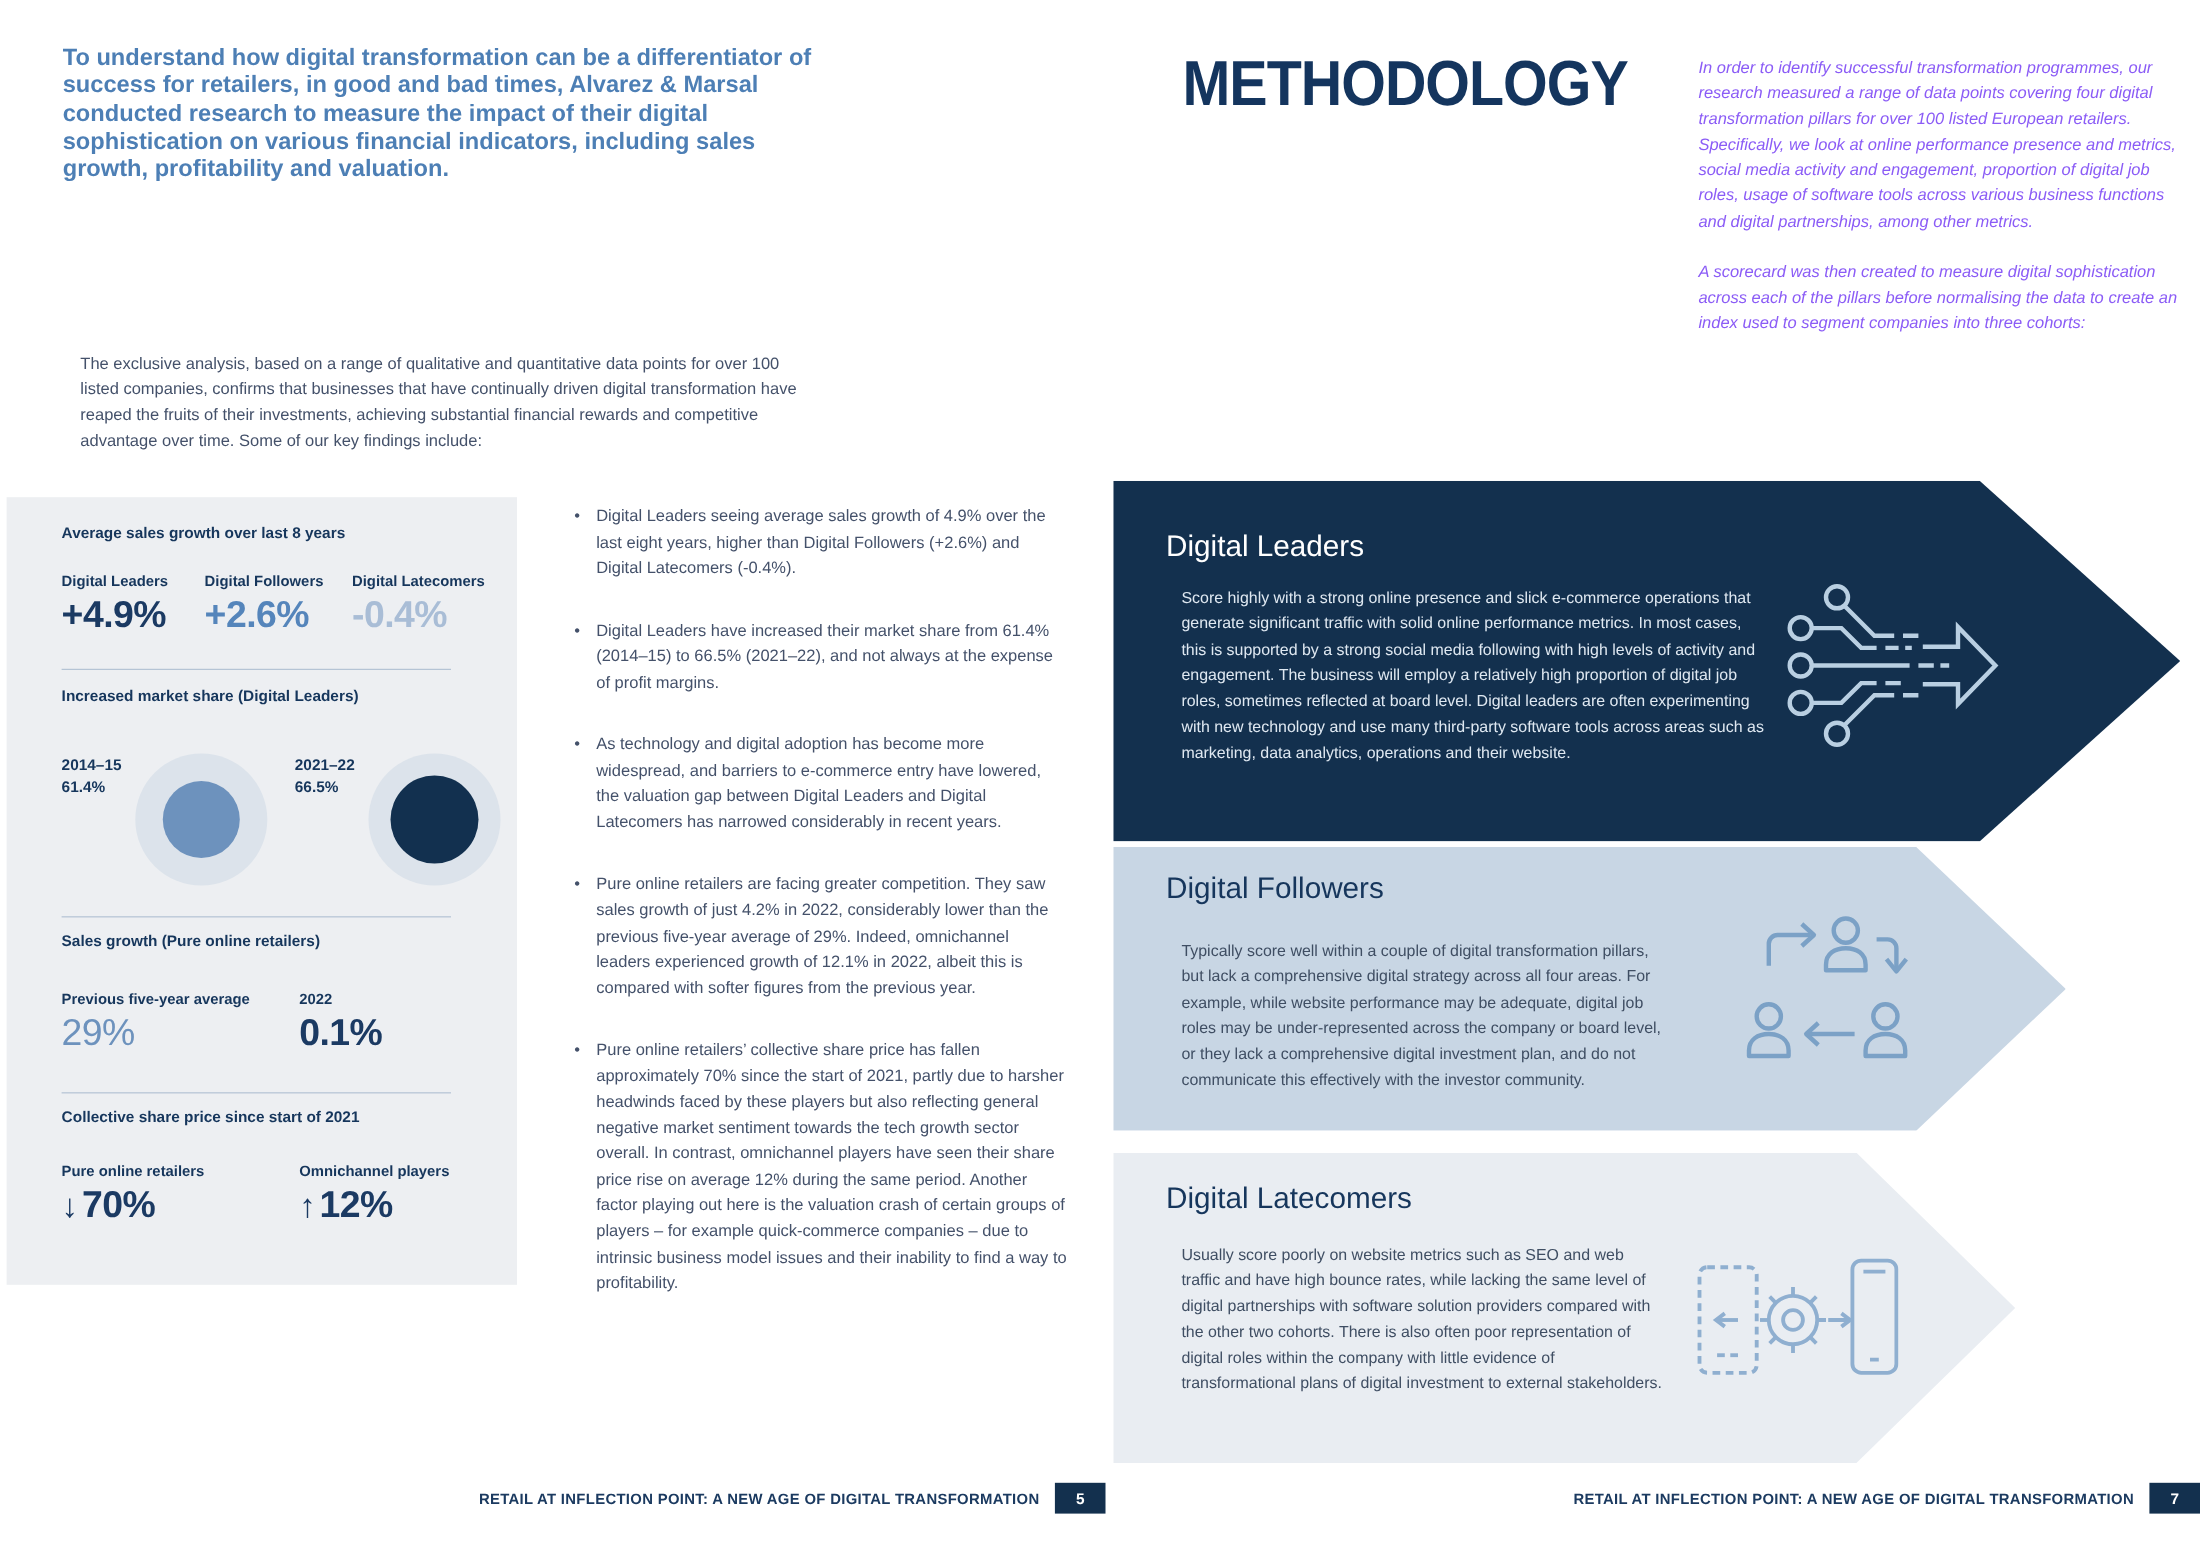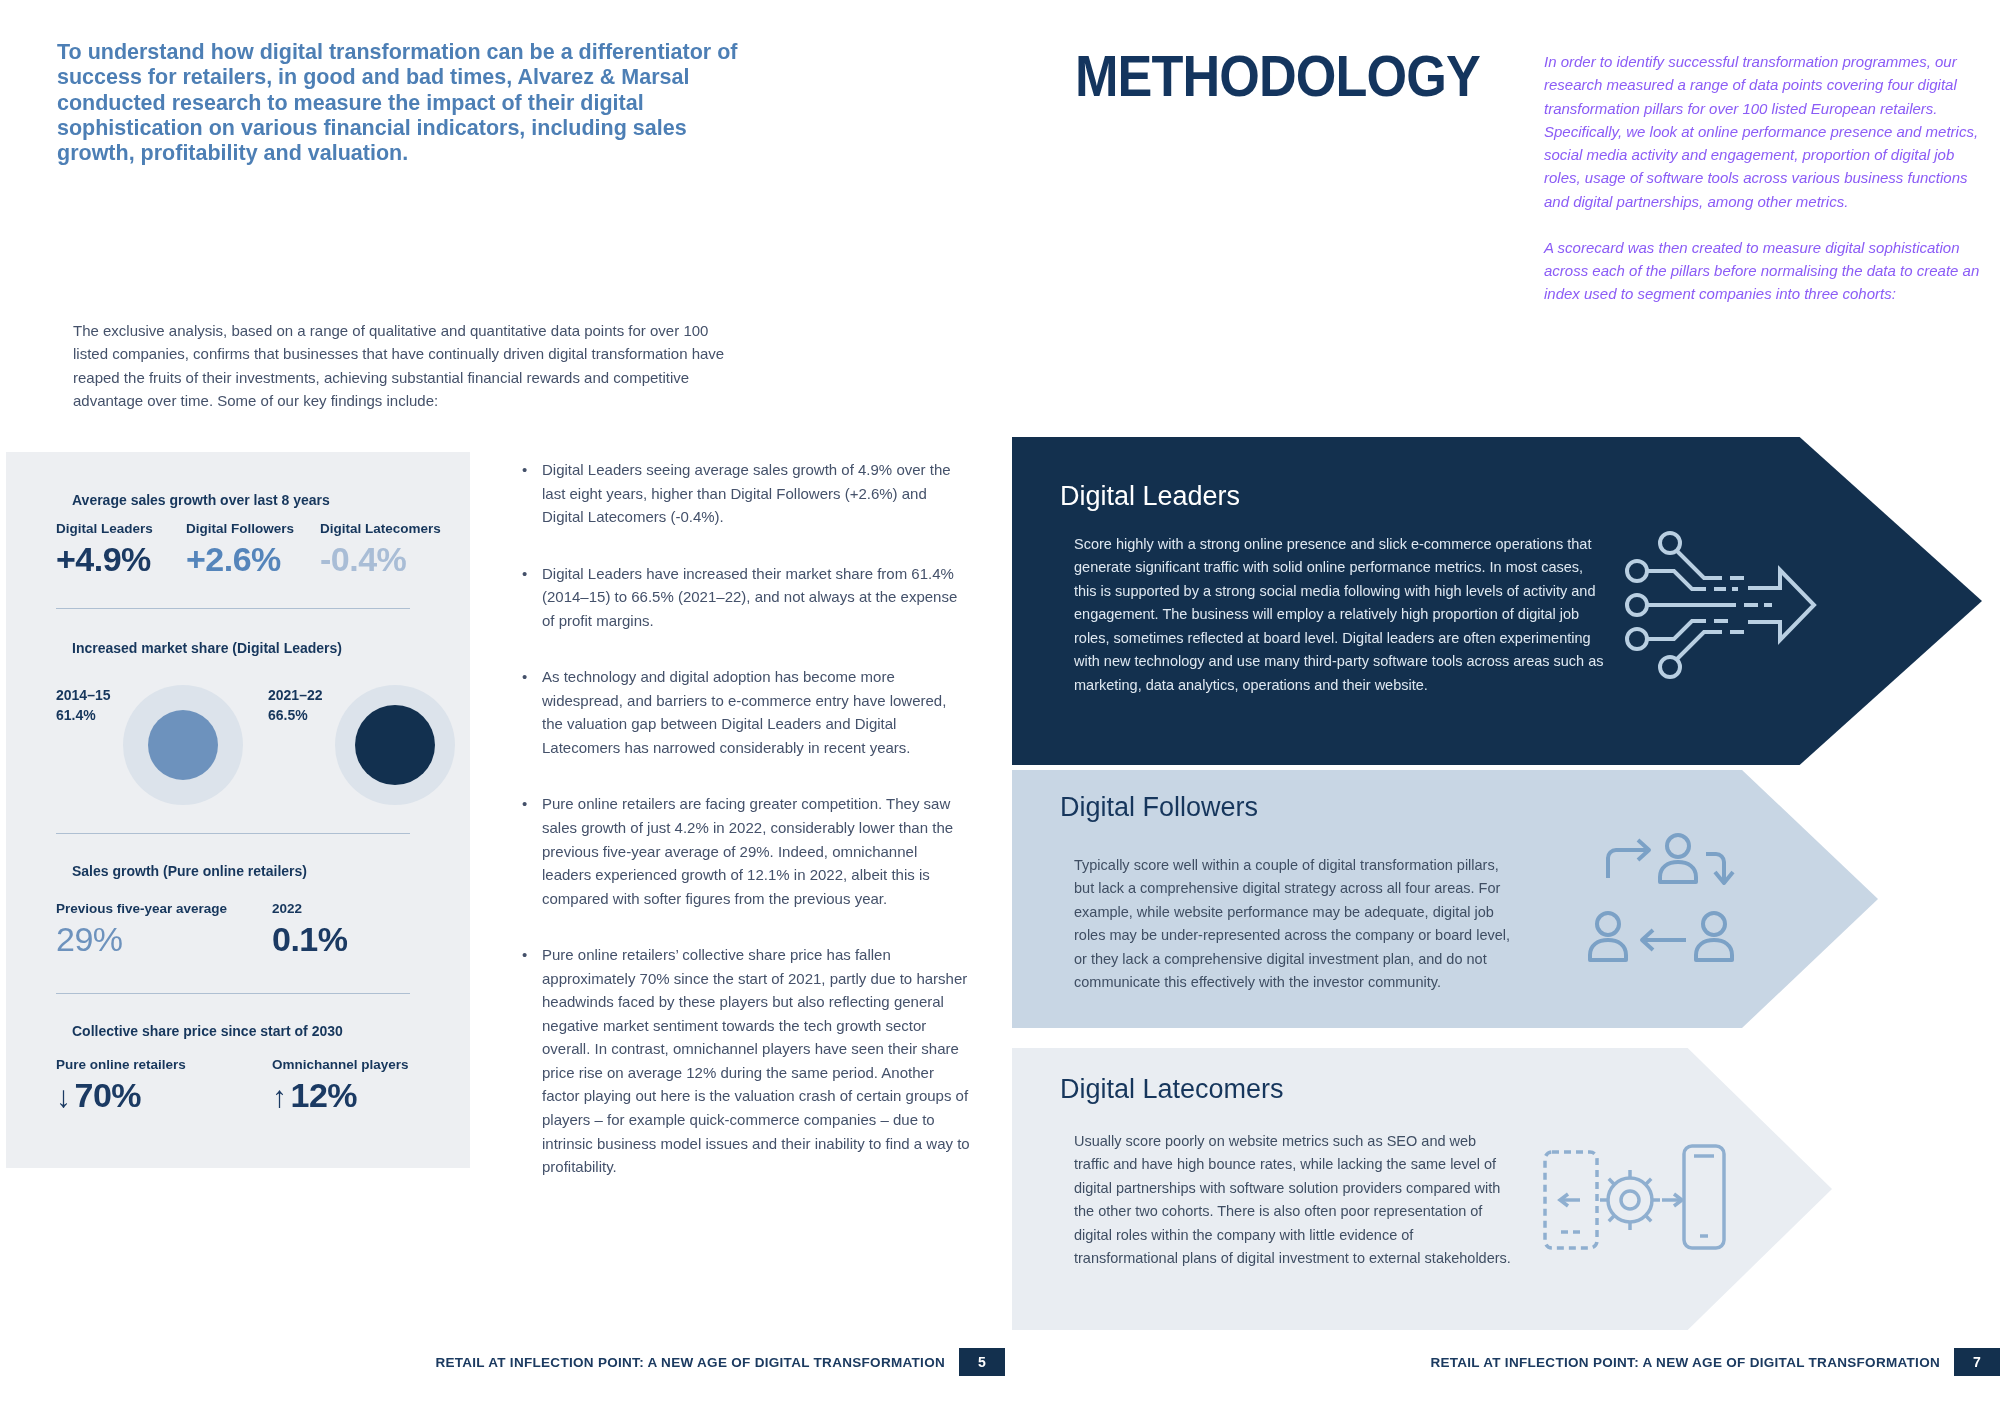--- a/index.html
+++ b/index.html
@@ -6,21 +6,21 @@
   .canvas{position:relative;width:2000px;height:1415px;background:#ffffff;overflow:hidden;
           font-family:"Liberation Sans",sans-serif;color:#44516a;}
 
   
   .headline{position:absolute;left:57px;top:40px;width:695px;margin:0;
             font-size:21.5px;line-height:1.18;font-weight:700;color:#4d7fb5;}
   .lead-para{position:absolute;left:57px;top:303px;width:660px;margin:16px;
              font-size:15px;line-height:1.55;color:#44516a;}
 
   .stats-panel{position:absolute;left:6px;top:452px;width:464px;height:716px;background:#edeff2;}
-  .sp-title{position:absolute;left:50px;margin:16px;font-size:14px;font-weight:700;color:#16365c;}
+  .sp-title{position:absolute;left:50px;margin:0;font-size:14px;font-weight:700;color:#16365c;}
   .sp-divider{position:absolute;left:50px;width:354px;height:0;border-top:1px solid #aebfd2;}
   .stat-label{font-size:13.5px;font-weight:700;color:#16365c;line-height:1.3;}
   .stat-value{font-size:34px;letter-spacing:-0.5px;line-height:1;margin-top:4px;}
   .v-navy{color:#1b3a63;font-weight:700;}
   .v-blue{color:#5585bb;font-weight:700;}
   .v-light{color:#a9bdd6;font-weight:700;}
   .v-med{color:#6d92bd;font-weight:400;}
   .v-navy-md{color:#1b3a63;font-weight:600;}
   .stat-col{position:absolute;}
   .arrow-glyph{font-weight:400;font-size:30px;margin-right:4px;}
@@ -117,21 +117,21 @@
     <div class="stat-col" style="left:50px;top:448px;">
       <div class="stat-label">Previous five-year average</div>
       <div class="stat-value v-med">29%</div>
     </div>
     <div class="stat-col" style="left:266px;top:448px;">
       <div class="stat-label">2022</div>
       <div class="stat-value v-navy-md">0.1%</div>
     </div>
     <div class="sp-divider" style="top:541px;"></div>
 
-    <h4 class="sp-title" style="top:555px;">Collective share price since start of 2030</h4>
+    <h4 class="sp-title" style="top:555px;">Collective share price since start of 2021</h4>
     <div class="stat-col" style="left:50px;top:604px;">
       <div class="stat-label">Pure online retailers</div>
       <div class="stat-value v-navy-md"><span class="arrow-glyph">↓</span><span>70%</span></div>
     </div>
     <div class="stat-col" style="left:266px;top:604px;">
       <div class="stat-label">Omnichannel players</div>
       <div class="stat-value v-navy-md"><span class="arrow-glyph">↑</span><span>12%</span></div>
     </div>
   </aside>
 

